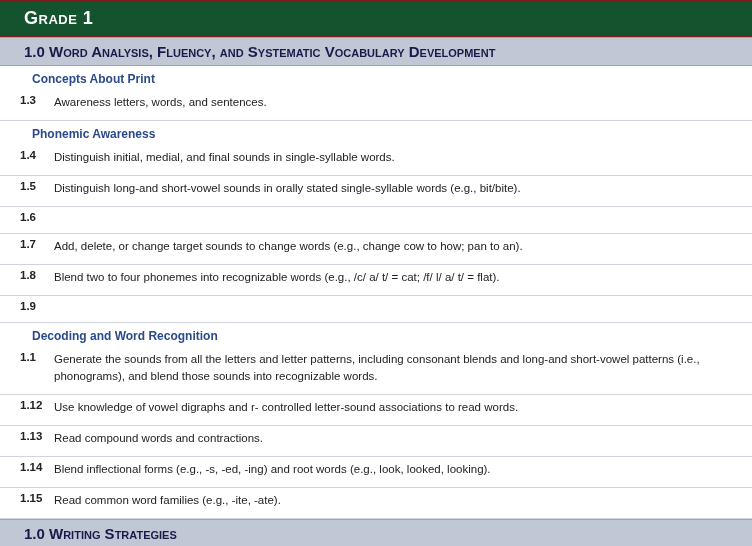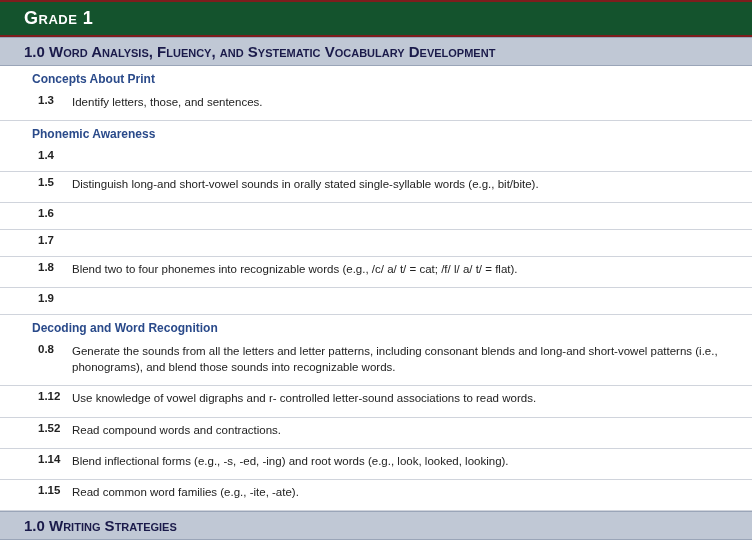--- a/index.html
+++ b/index.html
@@ -33,21 +33,21 @@
     border-bottom: 1px solid #9aa5b8;
   }
   .subsection-title {
     color: #2a4a8a;
     font-weight: bold;
     font-size: 12px;
     padding: 6px 0 4px 32px;
   }
   .standard-row {
     display: flex;
-    padding: 4px 10px 10px 38px;
+    padding: 4px 10px 10px 20px;
     border-bottom: 1px solid #d0d4dc;
     align-items: flex-start;
     font-size: 11.5px;
   }
   .standard-num {
     flex: 0 0 34px;
     font-weight: bold;
     color: #222;
   }
   .standard-text {
@@ -60,56 +60,58 @@
 </head>
 <body>
 
 <div class="grade-header">Grade 1</div>
 
 <div class="section-header">1.0 Word Analysis, Fluency, and Systematic Vocabulary Development</div>
 
 <div class="subsection-title">Concepts About Print</div>
 <div class="standard-row">
   <div class="standard-num">1.3</div>
-  <div class="standard-text">Identify letters, those, and sentences.</div>
+  <div class="standard-text">Awareness letters, words, and sentences.</div>
 </div>
 
 <div class="subsection-title">Phonemic Awareness</div>
 <div class="standard-row">
   <div class="standard-num">1.4</div>
+  <div class="standard-text">Distinguish initial, medial, and final sounds in single-syllable words.</div>
 </div>
 <div class="standard-row">
   <div class="standard-num">1.5</div>
   <div class="standard-text">Distinguish long-and short-vowel sounds in orally stated single-syllable words (e.g., bit/bite).</div>
 </div>
 <div class="standard-row">
   <div class="standard-num">1.6</div>
 </div>
 <div class="standard-row">
   <div class="standard-num">1.7</div>
+  <div class="standard-text">Add, delete, or change target sounds to change words (e.g., change cow to how; pan to an).</div>
 </div>
 <div class="standard-row">
   <div class="standard-num">1.8</div>
   <div class="standard-text">Blend two to four phonemes into recognizable words (e.g., /c/ a/ t/ = cat; /f/ l/ a/ t/ = flat).</div>
 </div>
 <div class="standard-row">
   <div class="standard-num">1.9</div>
 </div>
 
 <div class="subsection-title">Decoding and Word Recognition</div>
 <div class="standard-row">
-  <div class="standard-num">0.8</div>
+  <div class="standard-num">1.1</div>
   <div class="standard-text">Generate the sounds from all the letters and letter patterns, including consonant blends and long-and short-vowel patterns (i.e., phonograms), and blend those sounds into recognizable words.</div>
 </div>
 <div class="standard-row">
   <div class="standard-num">1.12</div>
   <div class="standard-text">Use knowledge of vowel digraphs and r- controlled letter-sound associations to read words.</div>
 </div>
 <div class="standard-row">
-  <div class="standard-num">1.52</div>
+  <div class="standard-num">1.13</div>
   <div class="standard-text">Read compound words and contractions.</div>
 </div>
 <div class="standard-row">
   <div class="standard-num">1.14</div>
   <div class="standard-text">Blend inflectional forms (e.g., -s, -ed, -ing) and root words (e.g., look, looked, looking).</div>
 </div>
 <div class="standard-row">
   <div class="standard-num">1.15</div>
   <div class="standard-text">Read common word families (e.g., -ite, -ate).</div>
 </div>

